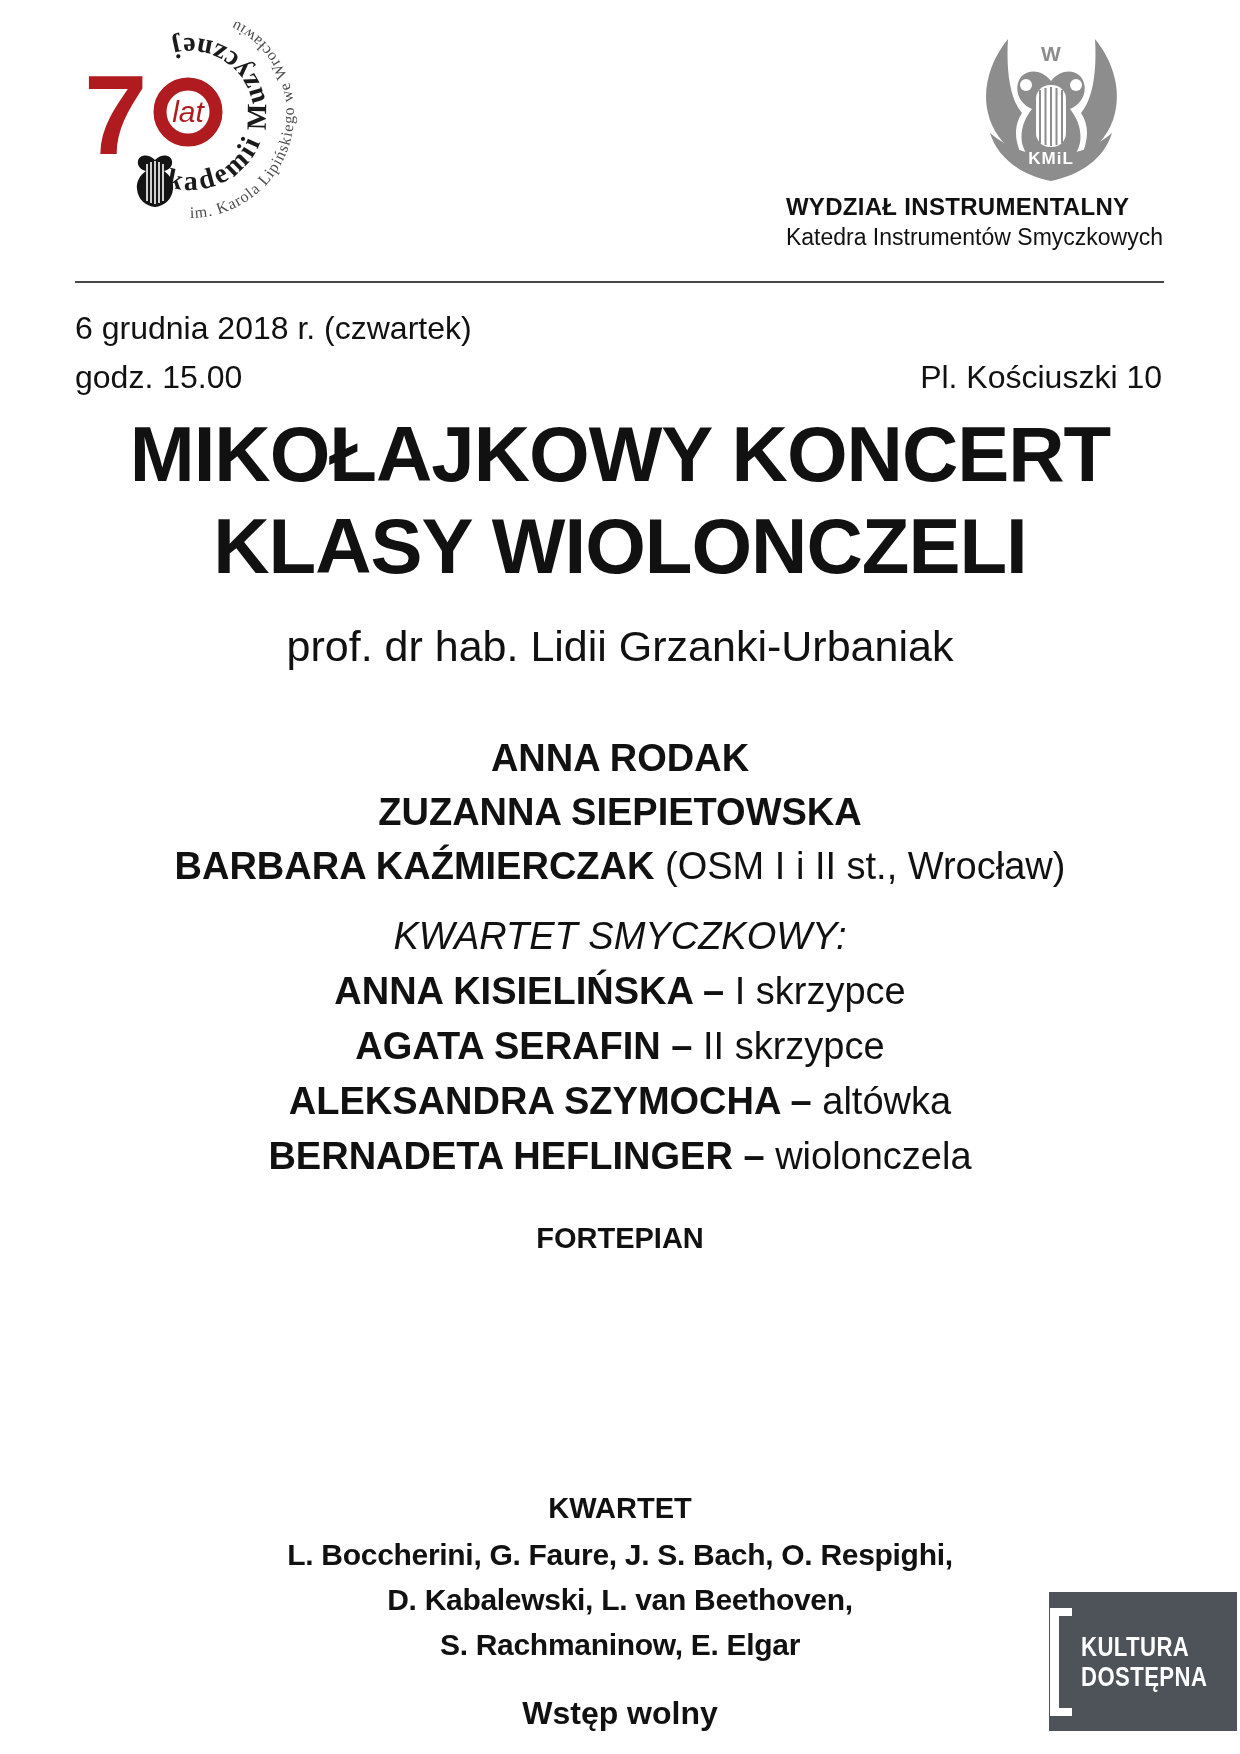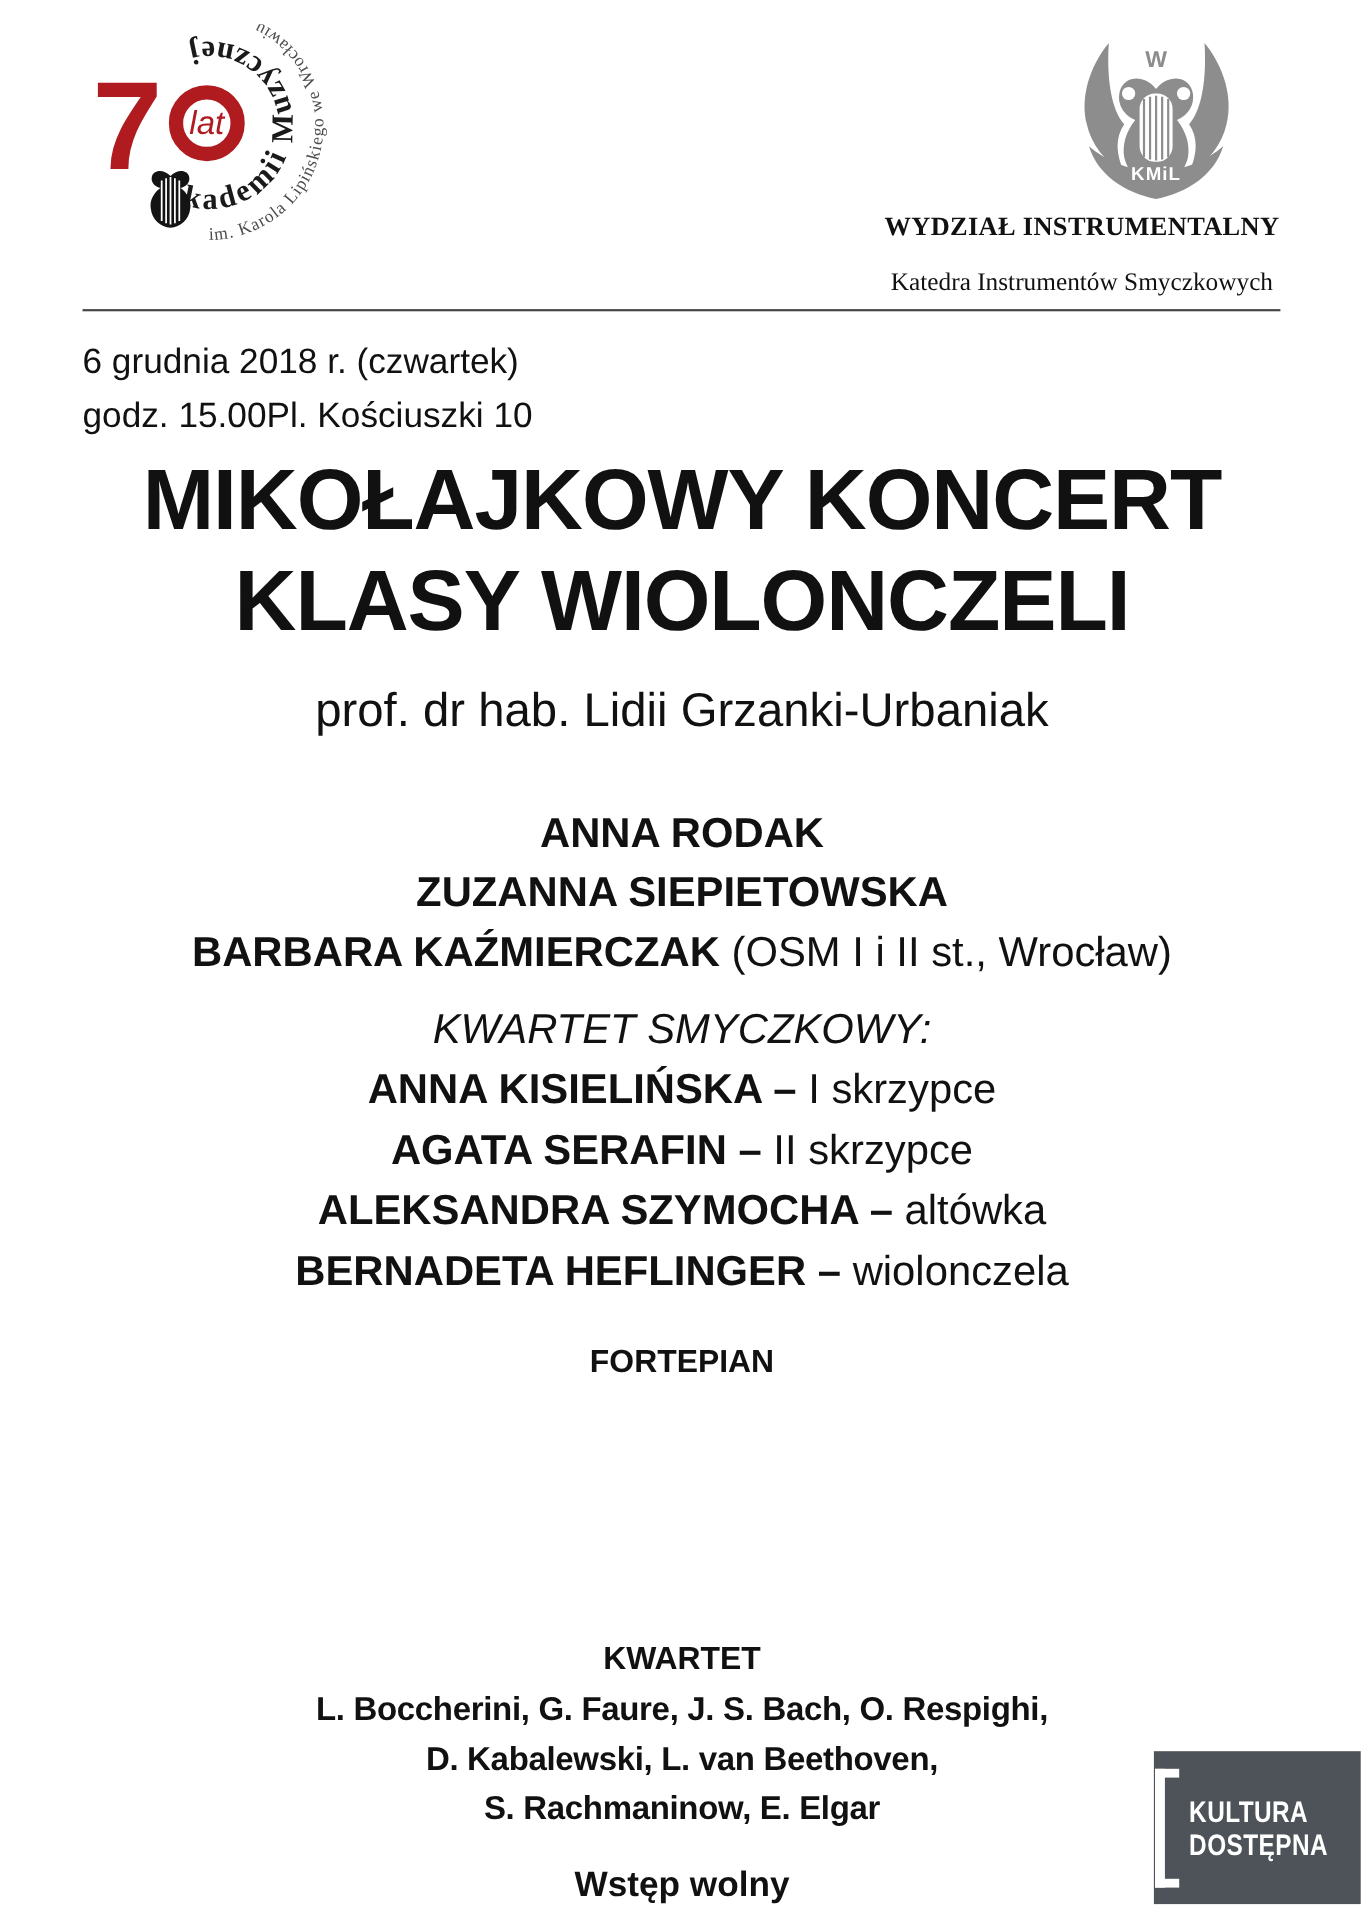--- a/index.html
+++ b/index.html
@@ -4,27 +4,27 @@
 <style>
   html,body{margin:0;padding:0;background:#e8e8e8;}
   .page{
     position:relative;width:1240px;height:1754px;margin:0 auto;
     background:#ffffff;color:#111;overflow:hidden;
     font-family:"Liberation Sans",sans-serif;
   }
   
   .logo-left{position:absolute;left:60px;top:22px;width:260px;height:230px;}
   .logo-right{position:absolute;left:960px;top:33px;width:183px;height:152px;}
-  .dept{position:absolute;right:77px;top:192px;text-align:center;font-family:Liberation Serif, serif;}
+  .dept{position:absolute;right:77px;top:192px;text-align:left;}
   .dept-l1{font-size:24px;font-weight:600;letter-spacing:.3px;line-height:30px;}
-  .dept-l2{font-size:23px;font-weight:400;line-height:30px;margin-top:20px;}
+  .dept-l2{font-size:23px;font-weight:400;line-height:30px;margin-top:0;}
   .rule{position:absolute;left:75px;right:76px;top:281px;border-top:2px solid #474747;}
   
   .info{position:absolute;left:75px;right:78px;top:304px;font-size:32px;}
-  .info-row{display:flex;line-height:49px;}
+  .info-row{display:flex;justify-content:space-between;line-height:49px;}
   
   .cblock{position:absolute;left:0;width:100%;text-align:center;white-space:nowrap;}
   .title{top:408px;font-size:78px;font-weight:700;line-height:92px;letter-spacing:-1px;text-align:center;}
   .subtitle{top:620px;font-size:43px;line-height:52px;}
   .soloists{top:731px;font-size:38px;font-weight:700;line-height:54px;}
   .soloist-note{font-weight:400;}
   .quartet{top:909px;font-size:38px;line-height:55px;}
   .quartet-heading{font-style:italic;}
   .member-name{font-weight:700;}
   .member-sep{font-weight:700;white-space:pre;}

